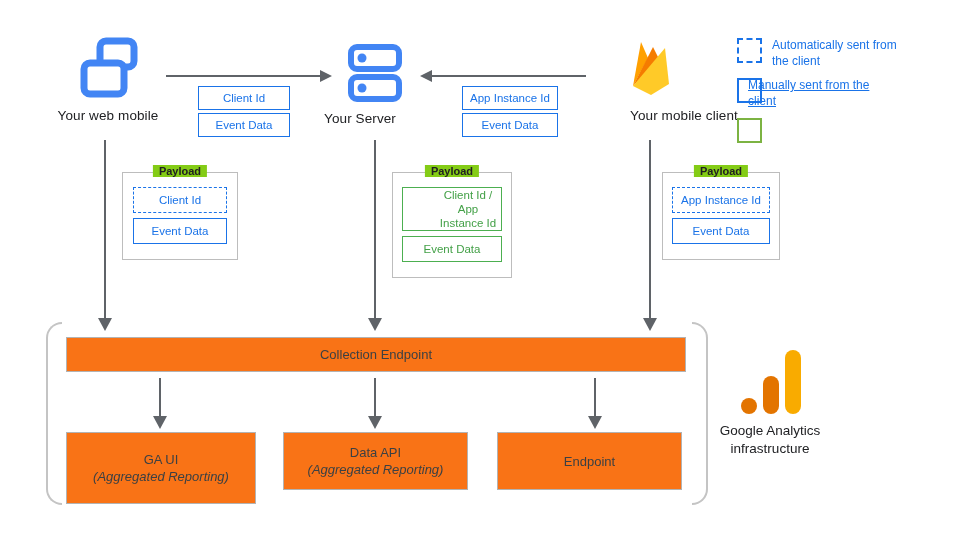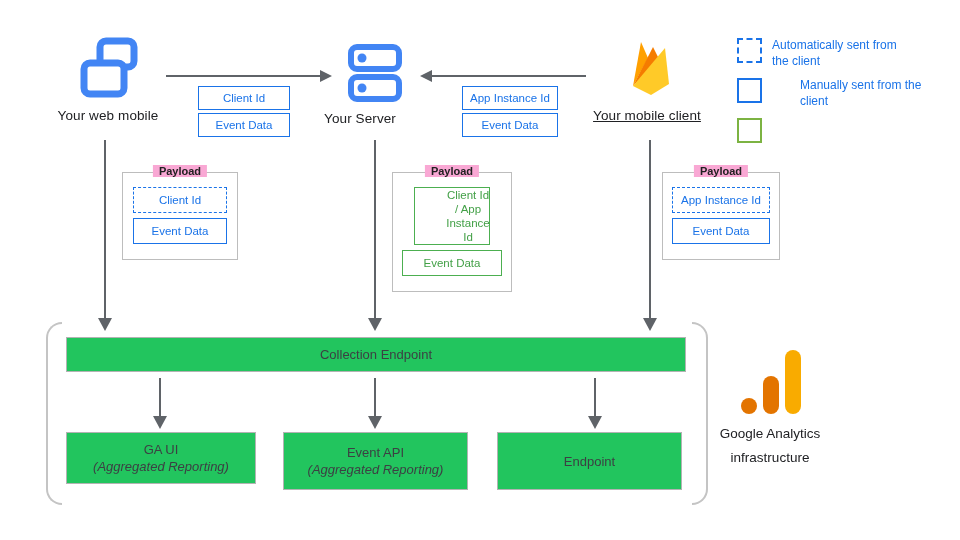--- a/index.html
+++ b/index.html
@@ -19,45 +19,45 @@
   .ahead-down{position:absolute;width:0;height:0;border-left:7px solid transparent;border-right:7px solid transparent;border-top:13px solid #5f6368;}
 
   
   .tag{position:absolute;display:flex;align-items:center;justify-content:center;text-align:center;
        font-size:11.5px;font-weight:500;background:#fff;box-sizing:border-box;}
   .blue-solid{border:1.5px solid #1a73e8;color:#1a73e8;}
 
   
   .payload{position:absolute;border:1.5px solid #bdbdbd;background:#fff;box-sizing:border-box;
            padding:14px 0 10px 0;}
-  .payload-title{position:absolute;top:-8px;left:50%;transform:translateX(-50%);background:#f9a8d4;
+  .payload-title{position:absolute;top:-8px;left:50%;transform:translateX(-50%);background:#84cc16;
                  padding:0 6px;font-size:11px;font-weight:700;color:#212121;white-space:nowrap;}
   .ptag{position:relative;display:flex;align-items:center;justify-content:center;text-align:center;
         font-size:11.5px;font-weight:500;margin:0 auto 5px auto;box-sizing:border-box;background:#fff;line-height:14px;}
   .ptag.pb-solid{border:1.5px solid #1a73e8;color:#1a73e8;}
   .ptag.pb-dashed{border:1.5px dashed #1a73e8;color:#1a73e8;}
   .ptag.pg-solid{border:1.5px solid #4CAF50;color:#43A047;}
 
   
   .swatch{position:absolute;width:25px;height:25px;box-sizing:border-box;background:#fff;}
   .sw-dashed{border:2px dashed #1a73e8;}
   .sw-blue{border:2px solid #1a73e8;}
   .sw-green{border:2px solid #7CB342;}
   .legend-text{position:absolute;width:140px;font-size:12px;font-weight:500;line-height:16px;}
   .lt-blue{color:#1a73e8;}
   .lt-green{color:#7CB342;}
 
   
   .bracket-left{position:absolute;width:16px;box-sizing:border-box;border:2px solid #c4c4c4;border-right:none;border-radius:16px 0 0 16px;}
   .bracket-right{position:absolute;width:16px;box-sizing:border-box;border:2px solid #c4c4c4;border-left:none;border-radius:0 16px 16px 0;}
-  .gray-box{position:absolute;border:1.5px solid #b3b3b3;background:#22c55e;box-sizing:border-box;
+  .gray-box{position:absolute;border:1.5px solid #b3b3b3;background:#f97316;box-sizing:border-box;
             display:flex;flex-direction:column;align-items:center;justify-content:center;text-align:center;color:#3c4043;}
   .gray-box .bt{font-size:13px;line-height:17px;}
   .gray-box .bs{font-size:13px;line-height:17px;font-style:italic;}
-  .caption{position:absolute;text-align:center;font-size:13.5px;font-weight:500;color:#202124;line-height:24px;}
+  .caption{position:absolute;text-align:center;font-size:13.5px;font-weight:500;color:#202124;line-height:18px;}
 </style>
 </head>
 <body>
 
 <div id="stage">
 
   <div class="abs" style="left:80px;top:37px;">
     <svg width="58" height="64" viewBox="0 0 58 64">
       <rect x="20" y="4" width="34" height="26" rx="6" fill="#ffffff" stroke="#4285F4" stroke-width="7"></rect>
       <rect x="4" y="26" width="40" height="31" rx="6" fill="#ffffff" stroke="#4285F4" stroke-width="7"></rect>
@@ -75,60 +75,60 @@
   </div>
   <div class="node-label" style="left:300px;top:111px;width:120px;">Your Server</div>
 
   <div class="abs" style="left:620px;top:36px;">
     <svg width="60" height="64" viewBox="0 0 60 64">
       <polygon points="13,50 21,6 28,22" fill="#FFA000"></polygon>
       <polygon points="13,50 33,11 39,23" fill="#F57C00"></polygon>
       <polygon points="13,50 45,12 49,48 31,59" fill="#FFCA28"></polygon>
     </svg>
   </div>
-  <div class="node-label" style="left:587px;top:108px;width:120px;text-decoration:underline;">Your mobile client</div>
+  <div class="node-label" style="left:624px;top:108px;width:120px;">Your mobile client</div>
 
   <div class="aline-h" style="left:166px;top:75px;width:156px;"></div>
   <div class="ahead-right" style="left:320px;top:70px;"></div>
 
   <div class="ahead-left" style="left:420px;top:70px;"></div>
   <div class="aline-h" style="left:432px;top:75px;width:154px;"></div>
 
   <div class="tag blue-solid" style="left:198px;top:86px;width:92px;height:24px;">Client Id</div>
   <div class="tag blue-solid" style="left:198px;top:113px;width:92px;height:24px;">Event Data</div>
 
   <div class="tag blue-solid" style="left:462px;top:86px;width:96px;height:24px;">App Instance Id</div>
   <div class="tag blue-solid" style="left:462px;top:113px;width:96px;height:24px;">Event Data</div>
 
   <div class="swatch sw-dashed" style="left:737px;top:38px;"></div>
   <div class="legend-text lt-blue" style="left:772px;top:37px;">Automatically sent from the client</div>
 
   <div class="swatch sw-blue" style="left:737px;top:78px;"></div>
-  <div class="legend-text lt-blue" style="left:800px;top:77px;">Manually sent from the client</div>
+  <div class="legend-text lt-blue" style="left:748px;top:77px;text-decoration:underline;">Manually sent from the client</div>
 
   <div class="swatch sw-green" style="left:737px;top:118px;"></div>
 
   <div class="aline-v" style="left:104px;top:140px;height:180px;"></div>
   <div class="ahead-down" style="left:98px;top:318px;"></div>
 
   <div class="aline-v" style="left:374px;top:140px;height:180px;"></div>
   <div class="ahead-down" style="left:368px;top:318px;"></div>
 
   <div class="aline-v" style="left:649px;top:140px;height:180px;"></div>
   <div class="ahead-down" style="left:643px;top:318px;"></div>
 
   <div class="payload" style="left:122px;top:172px;width:116px;">
     <span class="payload-title">Payload</span>
     <div class="ptag pb-dashed" style="width:94px;height:26px;">Client Id</div>
     <div class="ptag pb-solid" style="width:94px;height:26px;">Event Data</div>
   </div>
 
   <div class="payload" style="left:392px;top:172px;width:120px;">
     <span class="payload-title">Payload</span>
-    <div class="ptag pg-solid" style="width:76px;min-height:38px;padding-left:32px;">Client Id / App Instance Id</div>
+    <div class="ptag pg-solid" style="width:100px;min-height:38px;padding-left:32px;">Client Id / App Instance Id</div>
     <div class="ptag pg-solid" style="width:100px;height:26px;">Event Data</div>
   </div>
 
   <div class="payload" style="left:662px;top:172px;width:118px;">
     <span class="payload-title">Payload</span>
     <div class="ptag pb-dashed" style="width:98px;height:26px;">App Instance Id</div>
     <div class="ptag pb-solid" style="width:98px;height:26px;">Event Data</div>
   </div>
 
   <div class="bracket-left" style="left:46px;top:322px;height:183px;"></div>
@@ -140,26 +140,26 @@
 
   <div class="aline-v" style="left:159px;top:378px;height:40px;"></div>
   <div class="ahead-down" style="left:153px;top:416px;"></div>
 
   <div class="aline-v" style="left:374px;top:378px;height:40px;"></div>
   <div class="ahead-down" style="left:368px;top:416px;"></div>
 
   <div class="aline-v" style="left:594px;top:378px;height:40px;"></div>
   <div class="ahead-down" style="left:588px;top:416px;"></div>
 
-  <div class="gray-box" style="left:66px;top:432px;width:190px;height:52px;">
+  <div class="gray-box" style="left:66px;top:432px;width:190px;height:72px;">
     <span class="bt">GA UI</span>
     <span class="bs">(Aggregated Reporting)</span>
   </div>
   <div class="gray-box" style="left:283px;top:432px;width:185px;height:58px;">
-    <span class="bt">Event API</span>
+    <span class="bt">Data API</span>
     <span class="bs">(Aggregated Reporting)</span>
   </div>
   <div class="gray-box" style="left:497px;top:432px;width:185px;height:58px;">
     <span class="bt">Endpoint</span>
   </div>
 
   <div class="abs" style="left:740px;top:348px;">
     <svg width="62" height="68" viewBox="0 0 62 68">
       <circle cx="9" cy="58" r="8" fill="#E37400"></circle>
       <rect x="23" y="28" width="16" height="38" rx="8" fill="#E37400"></rect>

